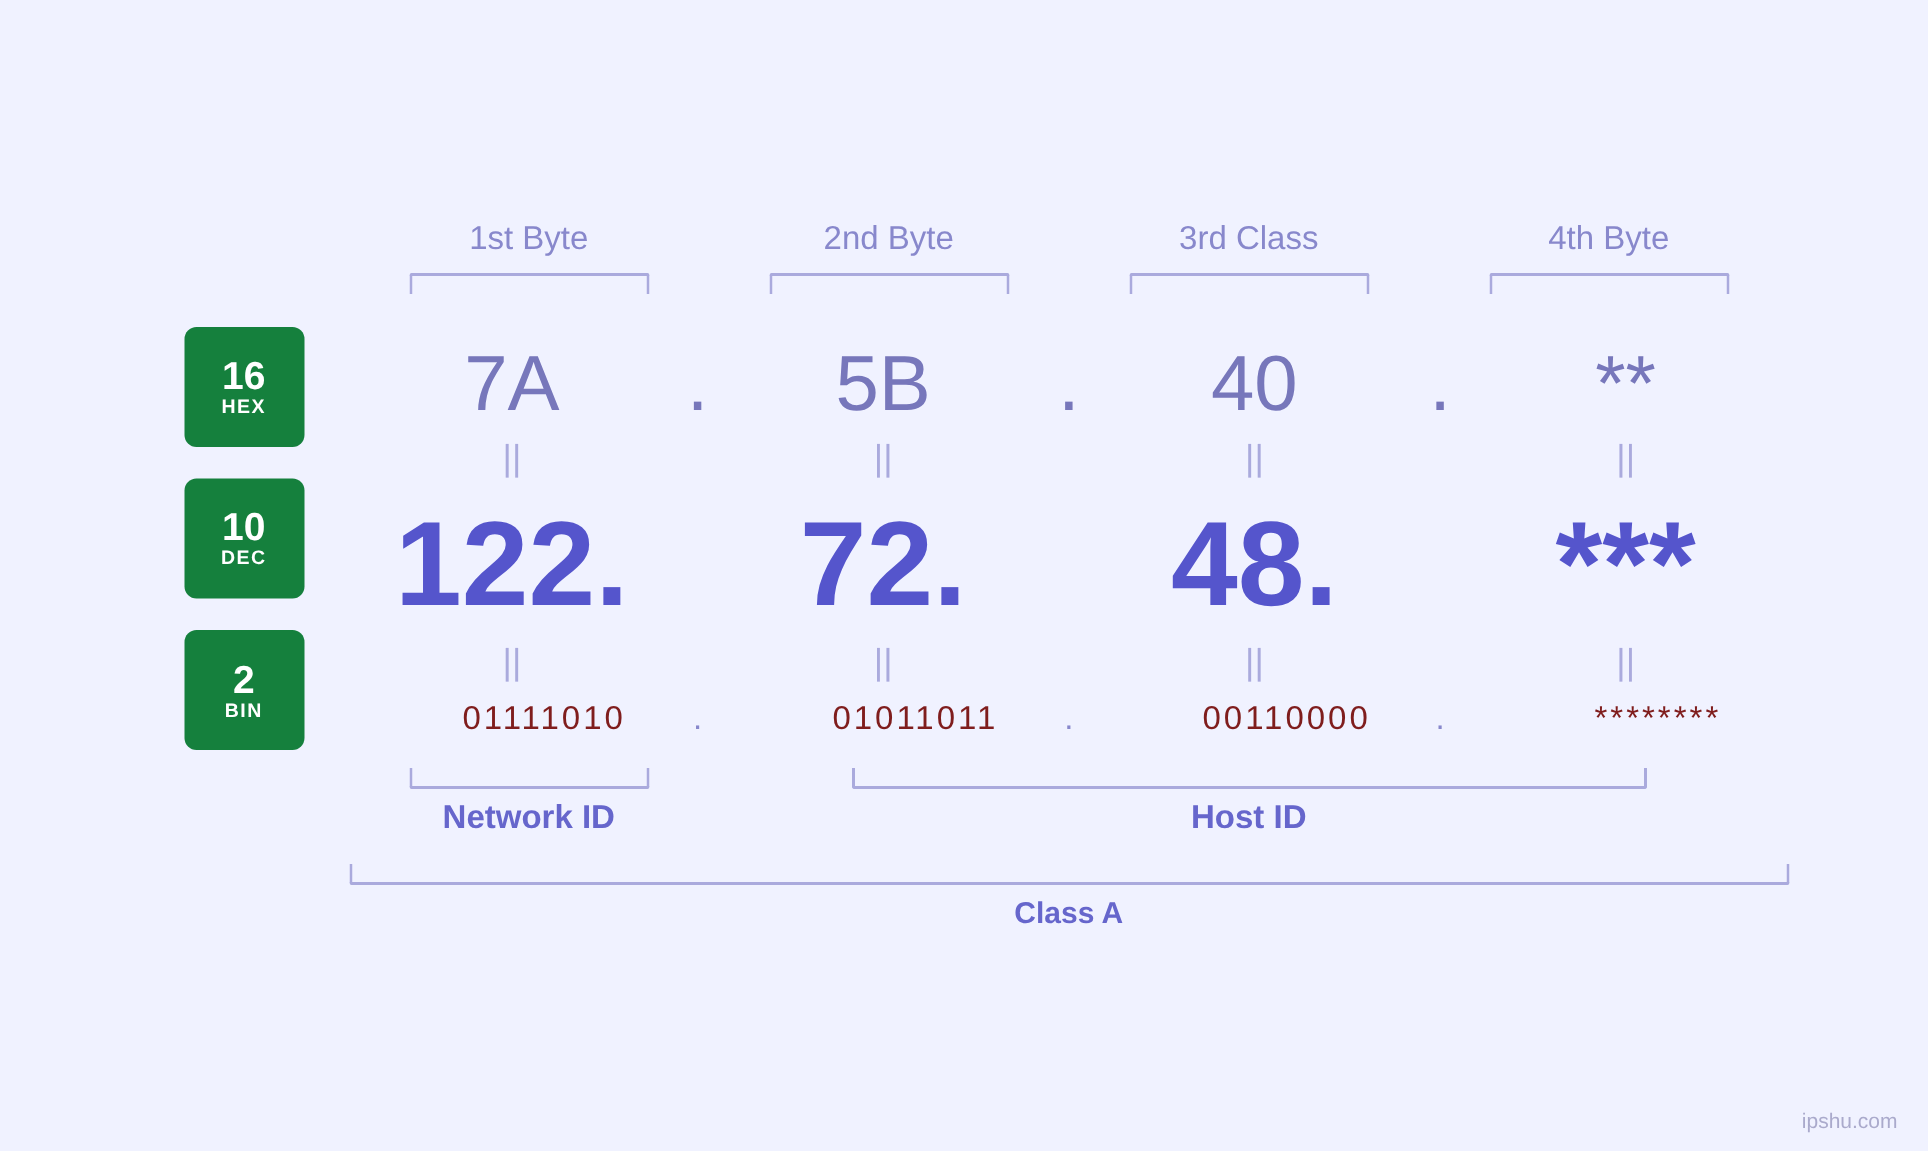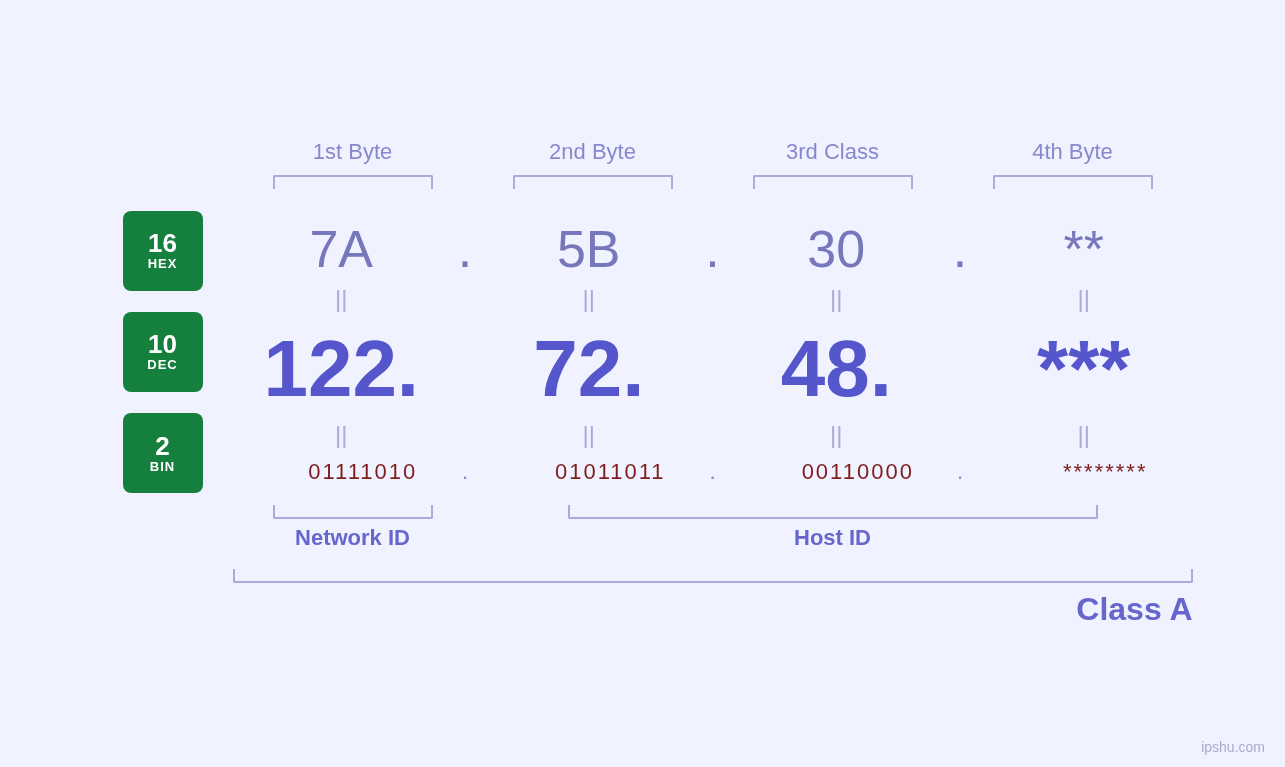--- a/index.html
+++ b/index.html
@@ -245,23 +245,23 @@
     .class-bracket {
       width: 100%;
       height: 14px;
       border: 2.5px solid #aaaadd;
       border-top: none;
       border-radius: 0 0 2px 2px;
       margin-bottom: 8px;
     }
 
     .class-label {
-      text-align: right;
+      text-align: center;
       color: #6666cc;
-      font-size: 32px;
+      font-size: 20px;
       font-weight: 600;
     }
 
     
     .watermark {
       position: absolute;
       bottom: 12px;
       right: 20px;
       color: #aaaacc;
       font-size: 14px;
@@ -316,21 +316,21 @@
       <div class="data-row" style="padding: 10px 0 4px 0;">
         <div class="byte-cell">
           <span class="hex-value">7A</span>
         </div>
         <span class="dot-separator">.</span>
         <div class="byte-cell">
           <span class="hex-value">5B</span>
         </div>
         <span class="dot-separator">.</span>
         <div class="byte-cell">
-          <span class="hex-value">30</span>
+          <span class="hex-value">40</span>
         </div>
         <span class="dot-separator">.</span>
         <div class="byte-cell">
           <span class="hex-value">**</span>
         </div>
       </div>
 
       <div class="equals-row">
         <div class="equals-cell">||</div>
         <div style="width:30px"></div>

